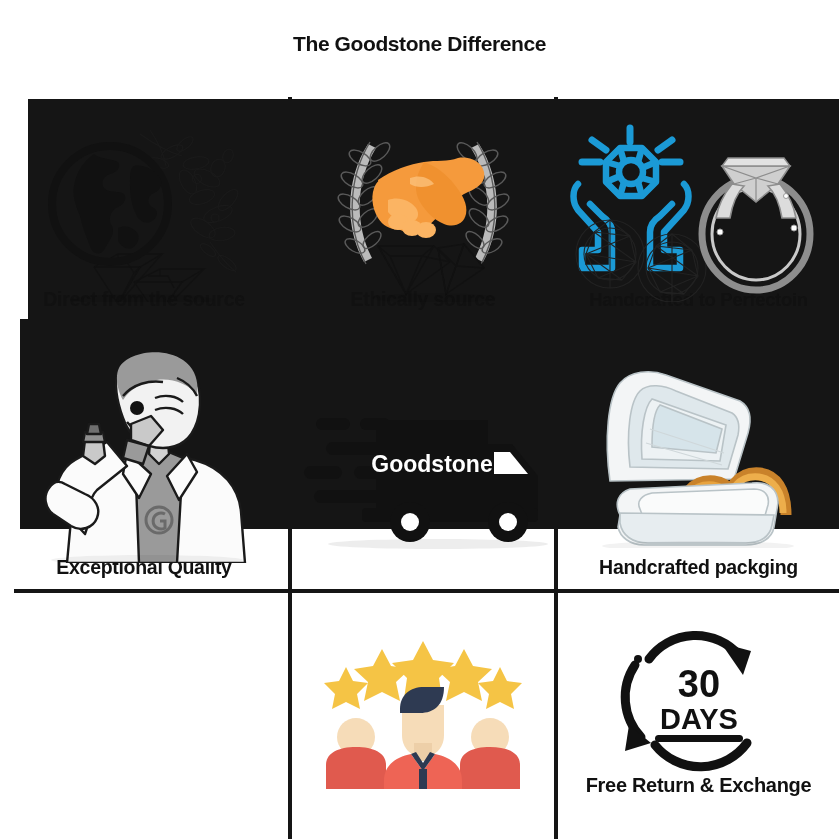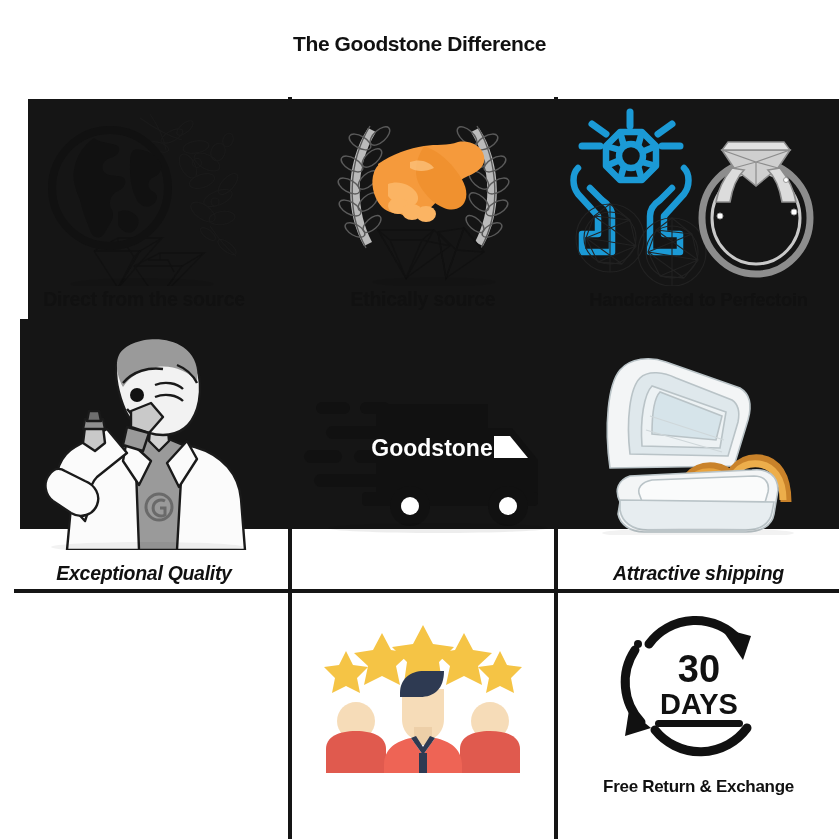--- a/index.html
+++ b/index.html
@@ -40,27 +40,27 @@
   }
 
   
   .c0{left:0px;width:288px;}
   .c1{left:292px;width:262px;}
   .c2{left:558px;width:281px;}
   .r0{top:103px;height:212px;}
   .r1{top:323px;height:262px;}
   .r2{top:593px;height:210px;}
   .r0 .label{margin-bottom:4px;}
-  .r1 .label{font-style:italic;}
+  .r1 .label{margin-bottom:6px;}
   .r2 .label{margin-bottom:6px;}
   .c2.r0 .label{font-size:18.5px;}
-  .c2.r2 .label{font-size:17px;}
+  .c2.r2 .label{font-size:20px;}
 
   svg{display:block;}
-  .svgwrap{position:absolute;left:0;top:0;width:100%;height:100%;
+  .svgwrap{position:absolute;left:0;top:16px;width:100%;height:100%;
            display:flex;align-items:center;justify-content:center;}
 </style>
 </head>
 <body>
 
 <div id="page">
 
   <div class="title">The Goodstone Difference</div>
 
   <div class="hrule r1"></div>
@@ -350,21 +350,21 @@
                                    L200 164 C198 176 186 182 172 182 L70 182 C56 182 46 174 44 164 Z"></path>
           <path fill="#FAFBFB" d="M66 146 C62 138 68 132 78 130 L180 126 C190 126 196 132 194 142
                                    L190 156 L72 162 Z"></path>
           <path fill="#E7EDF0" d="M46 160 C48 172 58 180 74 180 L172 180 C186 180 196 174 198 162
                                    L200 152 L46 150 Z"></path>
         </g>
         <ellipse cx="124" cy="183" rx="96" ry="5" fill="#000" opacity="0.05"></ellipse>
       </svg>
       </div>
     </div>
-    <div class="label">Attractive shipping</div>
+    <div class="label">Handcrafted packging</div>
   </div>
 
   <div class="cell c0 r2">
   </div>
 
   <div class="cell c1 r2">
     <div class="art">
       <div class="svgwrap">
       <svg width="215" height="150" viewBox="0 0 215 150">
         <g fill="#F5C445">

